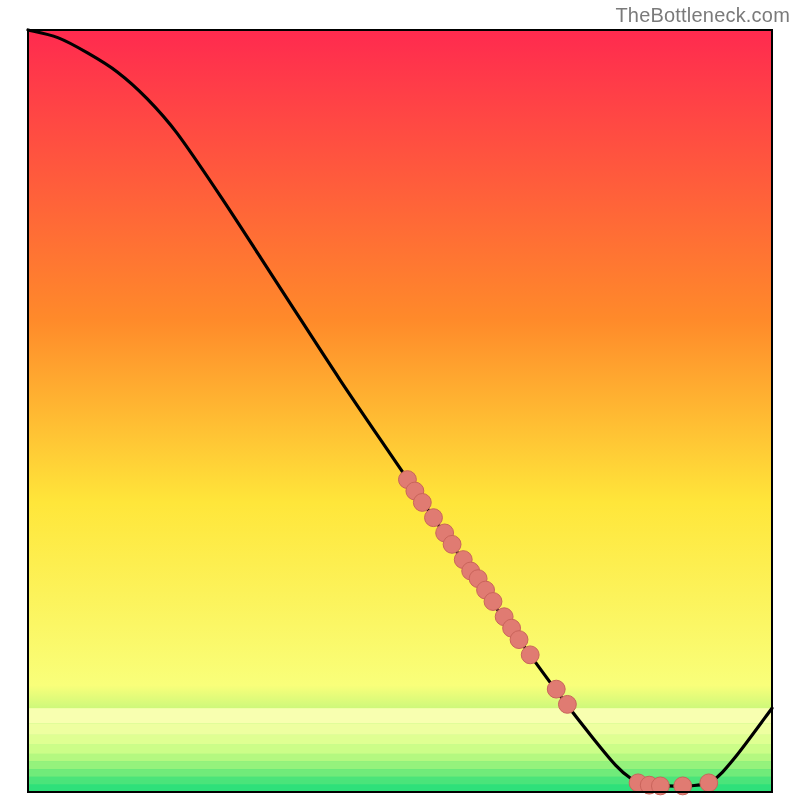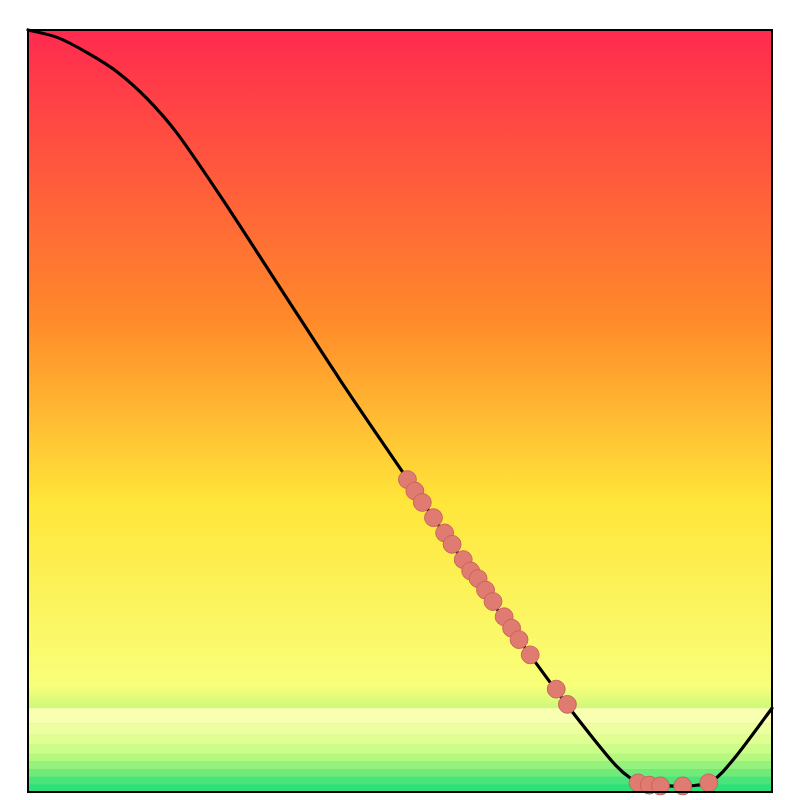--- a/index.html
+++ b/index.html
@@ -25,20 +25,21 @@
     letter-spacing: 0.2px;
   }
   svg {
     display: block;
   }
 </style>
 </head>
 <body>
 <div class="container">
 
+<div class="attribution">TheBottleneck.com</div>
 
 <svg id="chart-svg" width="800" height="800" viewBox="0 0 800 800">
   <defs>
     <linearGradient id="bg-grad" x1="0" y1="0" x2="0" y2="1">
       <stop id="g0" offset="0%" stop-color="#ff2a4f"></stop>
       <stop id="g1" offset="38%" stop-color="#ff8a2a"></stop>
       <stop id="g2" offset="62%" stop-color="#ffe63a"></stop>
       <stop id="g3" offset="86%" stop-color="#f9ff7a"></stop>
       <stop id="g4" offset="100%" stop-color="#2fe07a"></stop>
     </linearGradient>

